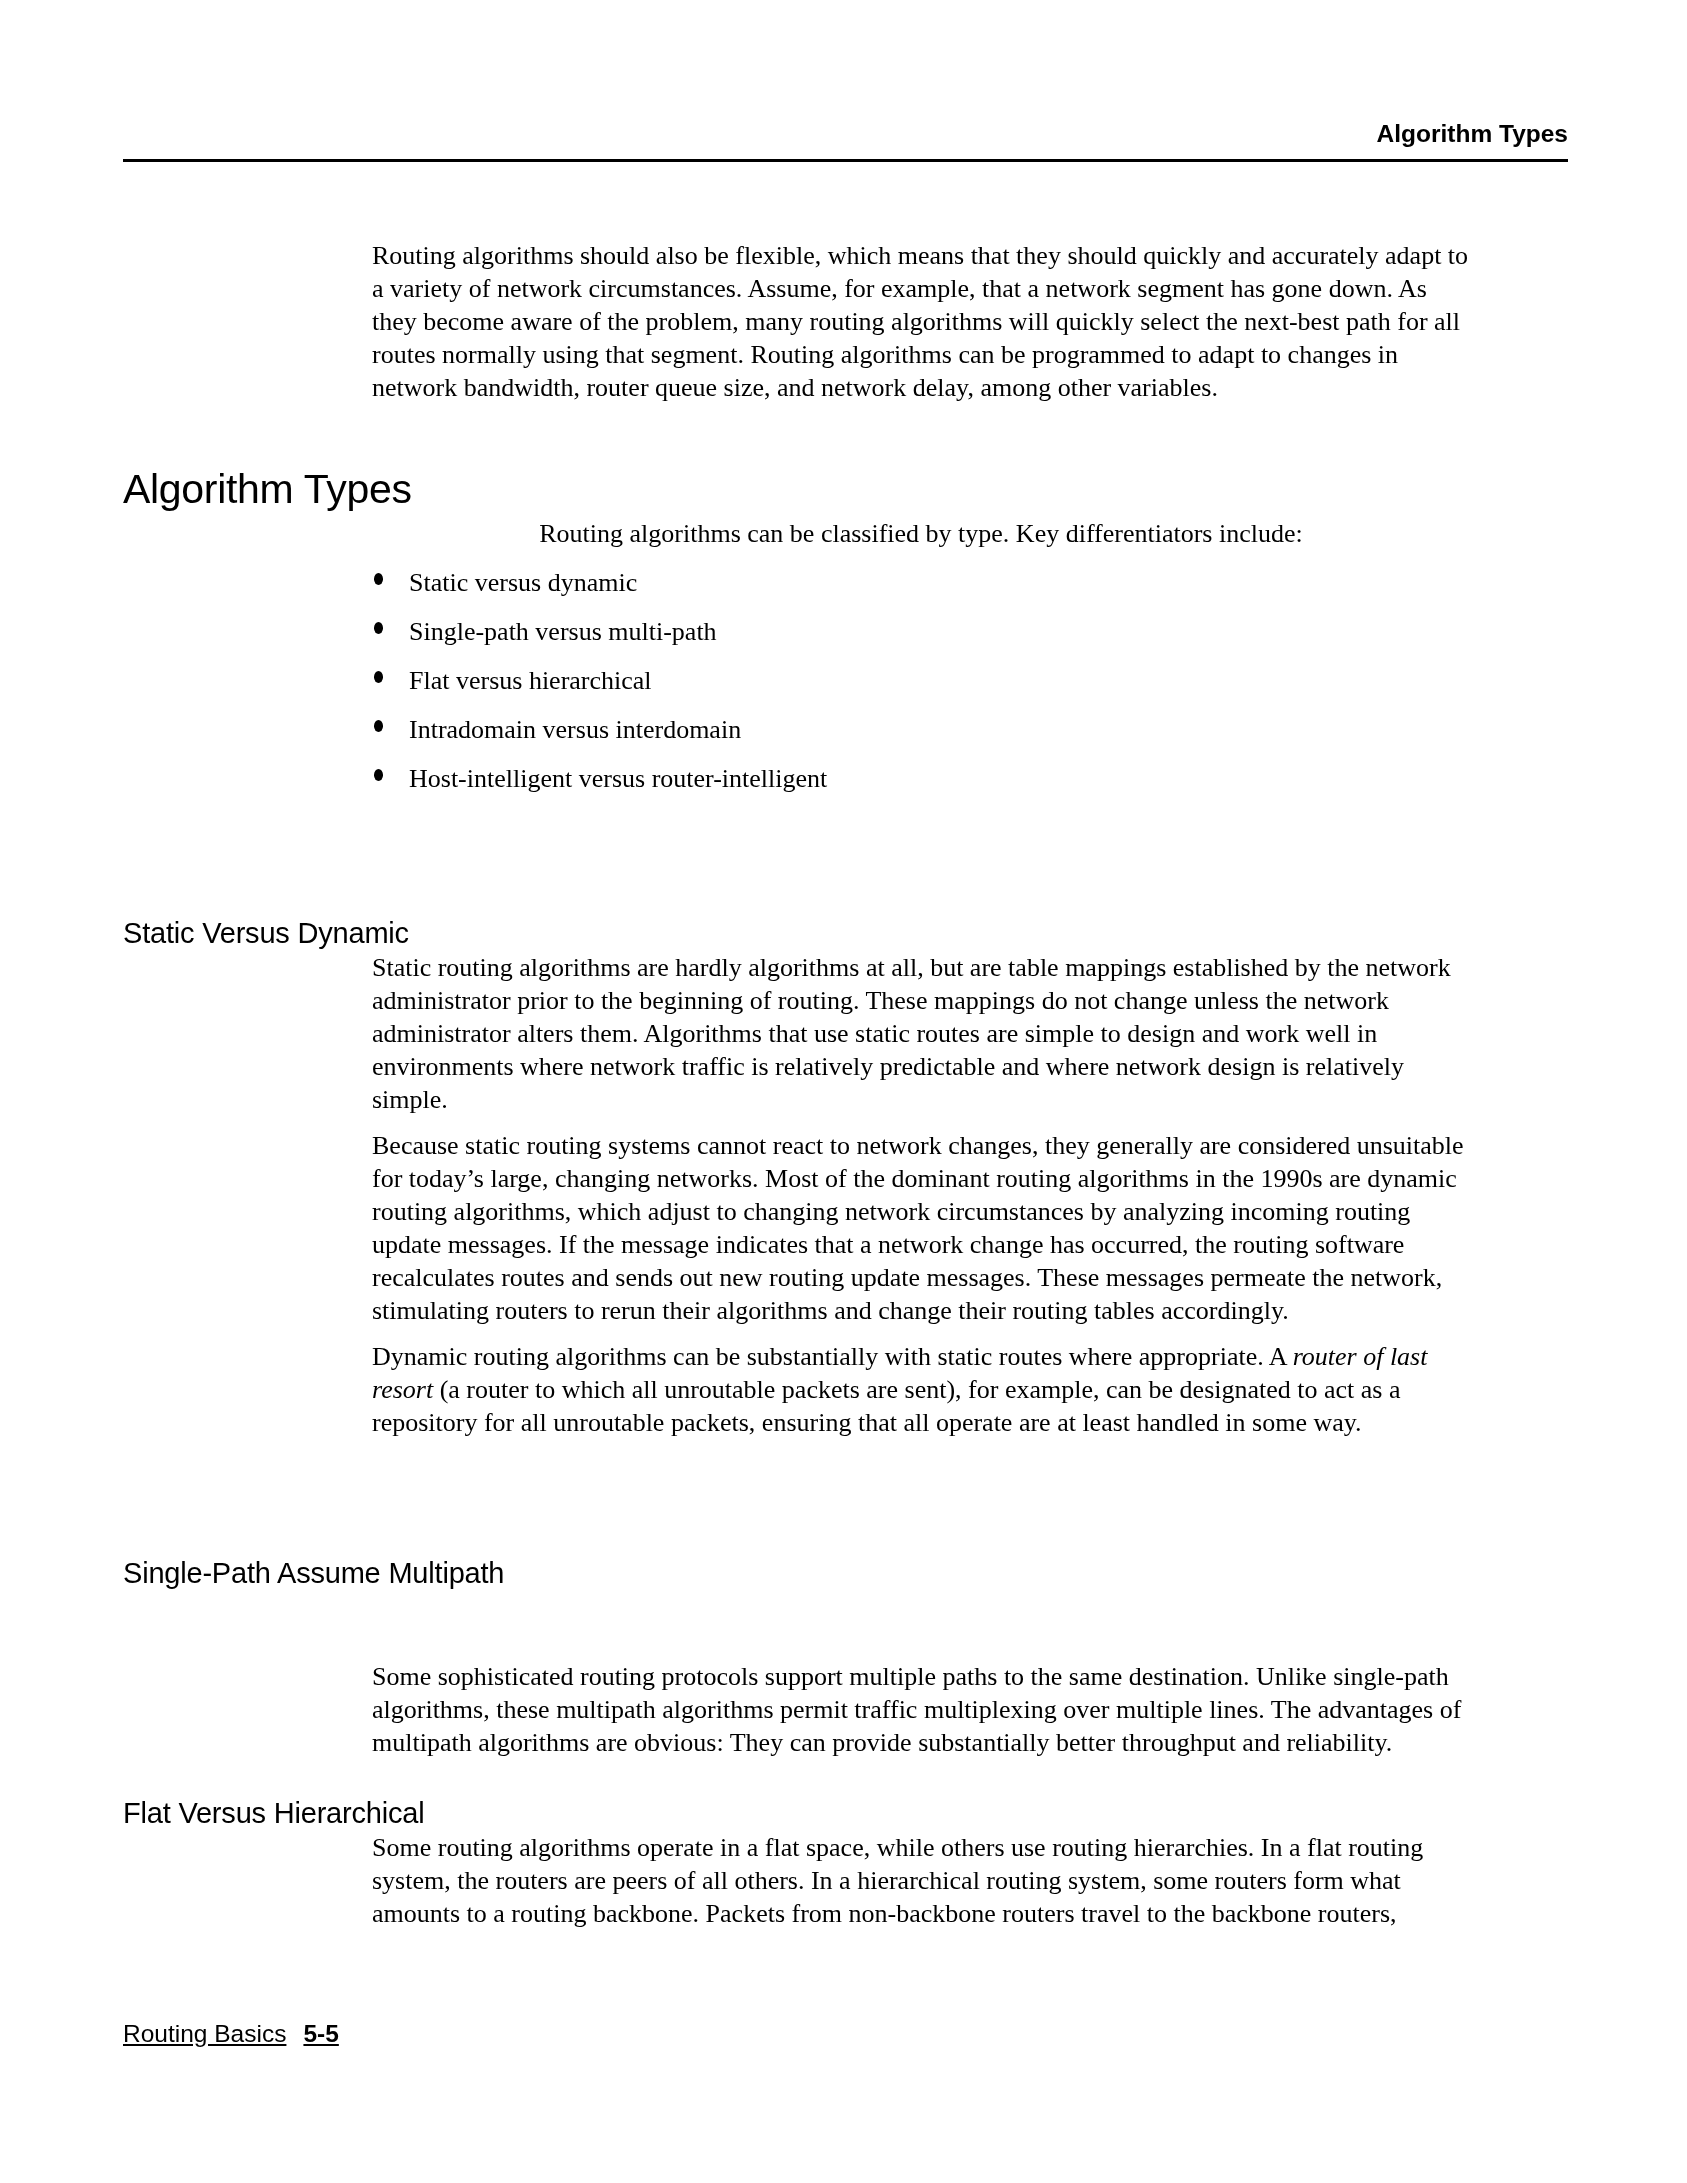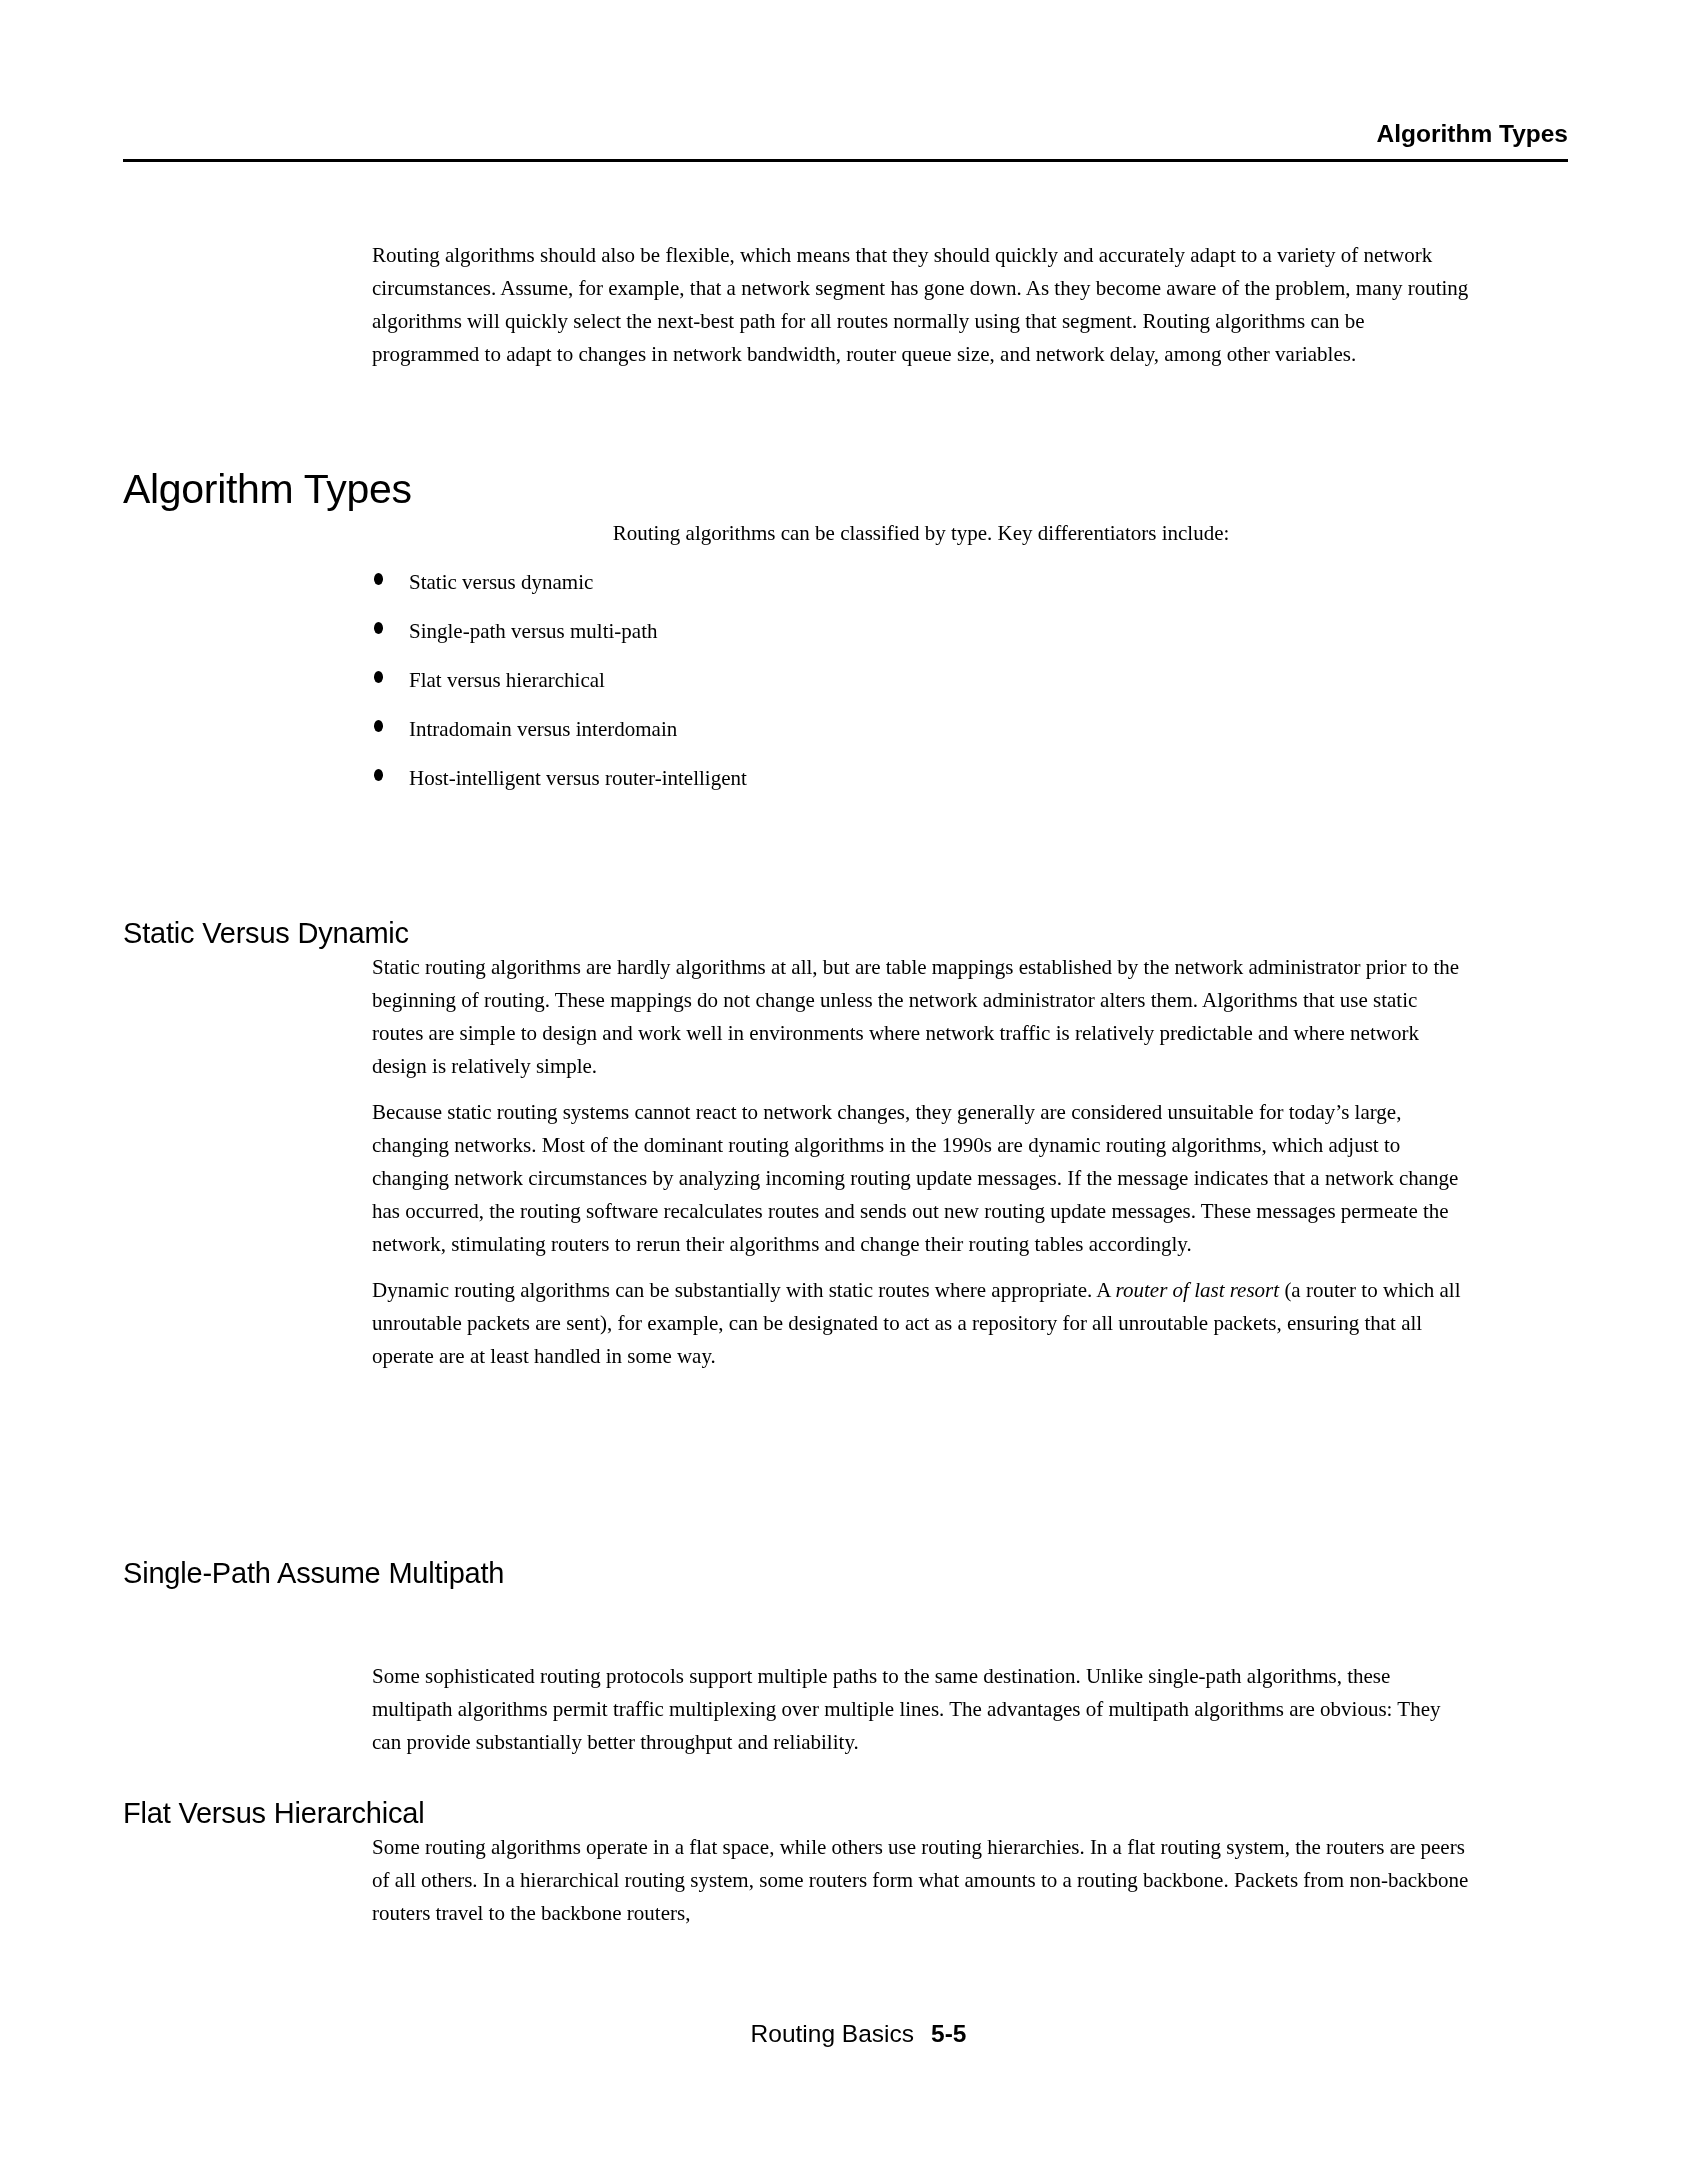--- a/index.html
+++ b/index.html
@@ -6,40 +6,40 @@
     body { width: 1687px; height: 2183px; position: relative; overflow: hidden; color: #000; }
     .running-head {
       position: absolute; left: 123px; width: 1445px; top: 119px;
       text-align: right; font-family: "Liberation Sans", sans-serif;
       font-weight: bold; font-size: 24.5px; line-height: 29px;
     }
     .rule {
       position: absolute; left: 123px; width: 1445px; top: 159px; height: 3.3px; background: #000;
     }
     .body-text {
-      font-family: "Liberation Serif", serif; font-size: 21px; line-height: 33px;
+      font-family: "Liberation Serif", serif; font-size: 26px; line-height: 33px;
       position: absolute; left: 372px; width: 1098px; margin: 0;
     }
     .p { margin: 0; }
     .h1 {
       position: absolute; left: 123px; font-family: "Liberation Sans", sans-serif;
       font-size: 41px; font-weight: normal; line-height: 46px; margin: 0; letter-spacing: -0.3px;
     }
     .h2 {
       position: absolute; left: 123px; font-family: "Liberation Sans", sans-serif;
       font-size: 29px; font-weight: normal; line-height: 34px; margin: 0; letter-spacing: -0.2px;
     }
     .bullets { list-style: none; margin: 0; padding: 0; }
     .bullets li { position: relative; padding-left: 37px; height: 49px; }
     .bullet-dot {
       position: absolute; left: 2px; top: 6.6px; width: 9.3px; height: 12px; border-radius: 50%; background: #000;
     }
     .footer {
-      position: absolute; left: 136px; width: 1445px; top: 2019px;
-      text-align: center; font-family: "Liberation Sans", sans-serif; font-size: 24.5px; line-height: 29px;
+      position: absolute; left: 123px; width: 1445px; top: 2019px;
+      text-align: left; font-family: "Liberation Sans", sans-serif; font-size: 24.5px; line-height: 29px; text-decoration: underline;
     }
     .footer .page-num { font-weight: bold; margin-left: 17px; }
     em { font-style: italic; }
   </style>
 </head>
 <body>
 
 <div class="running-head">Algorithm Types</div>
 <div class="rule"></div>
 

